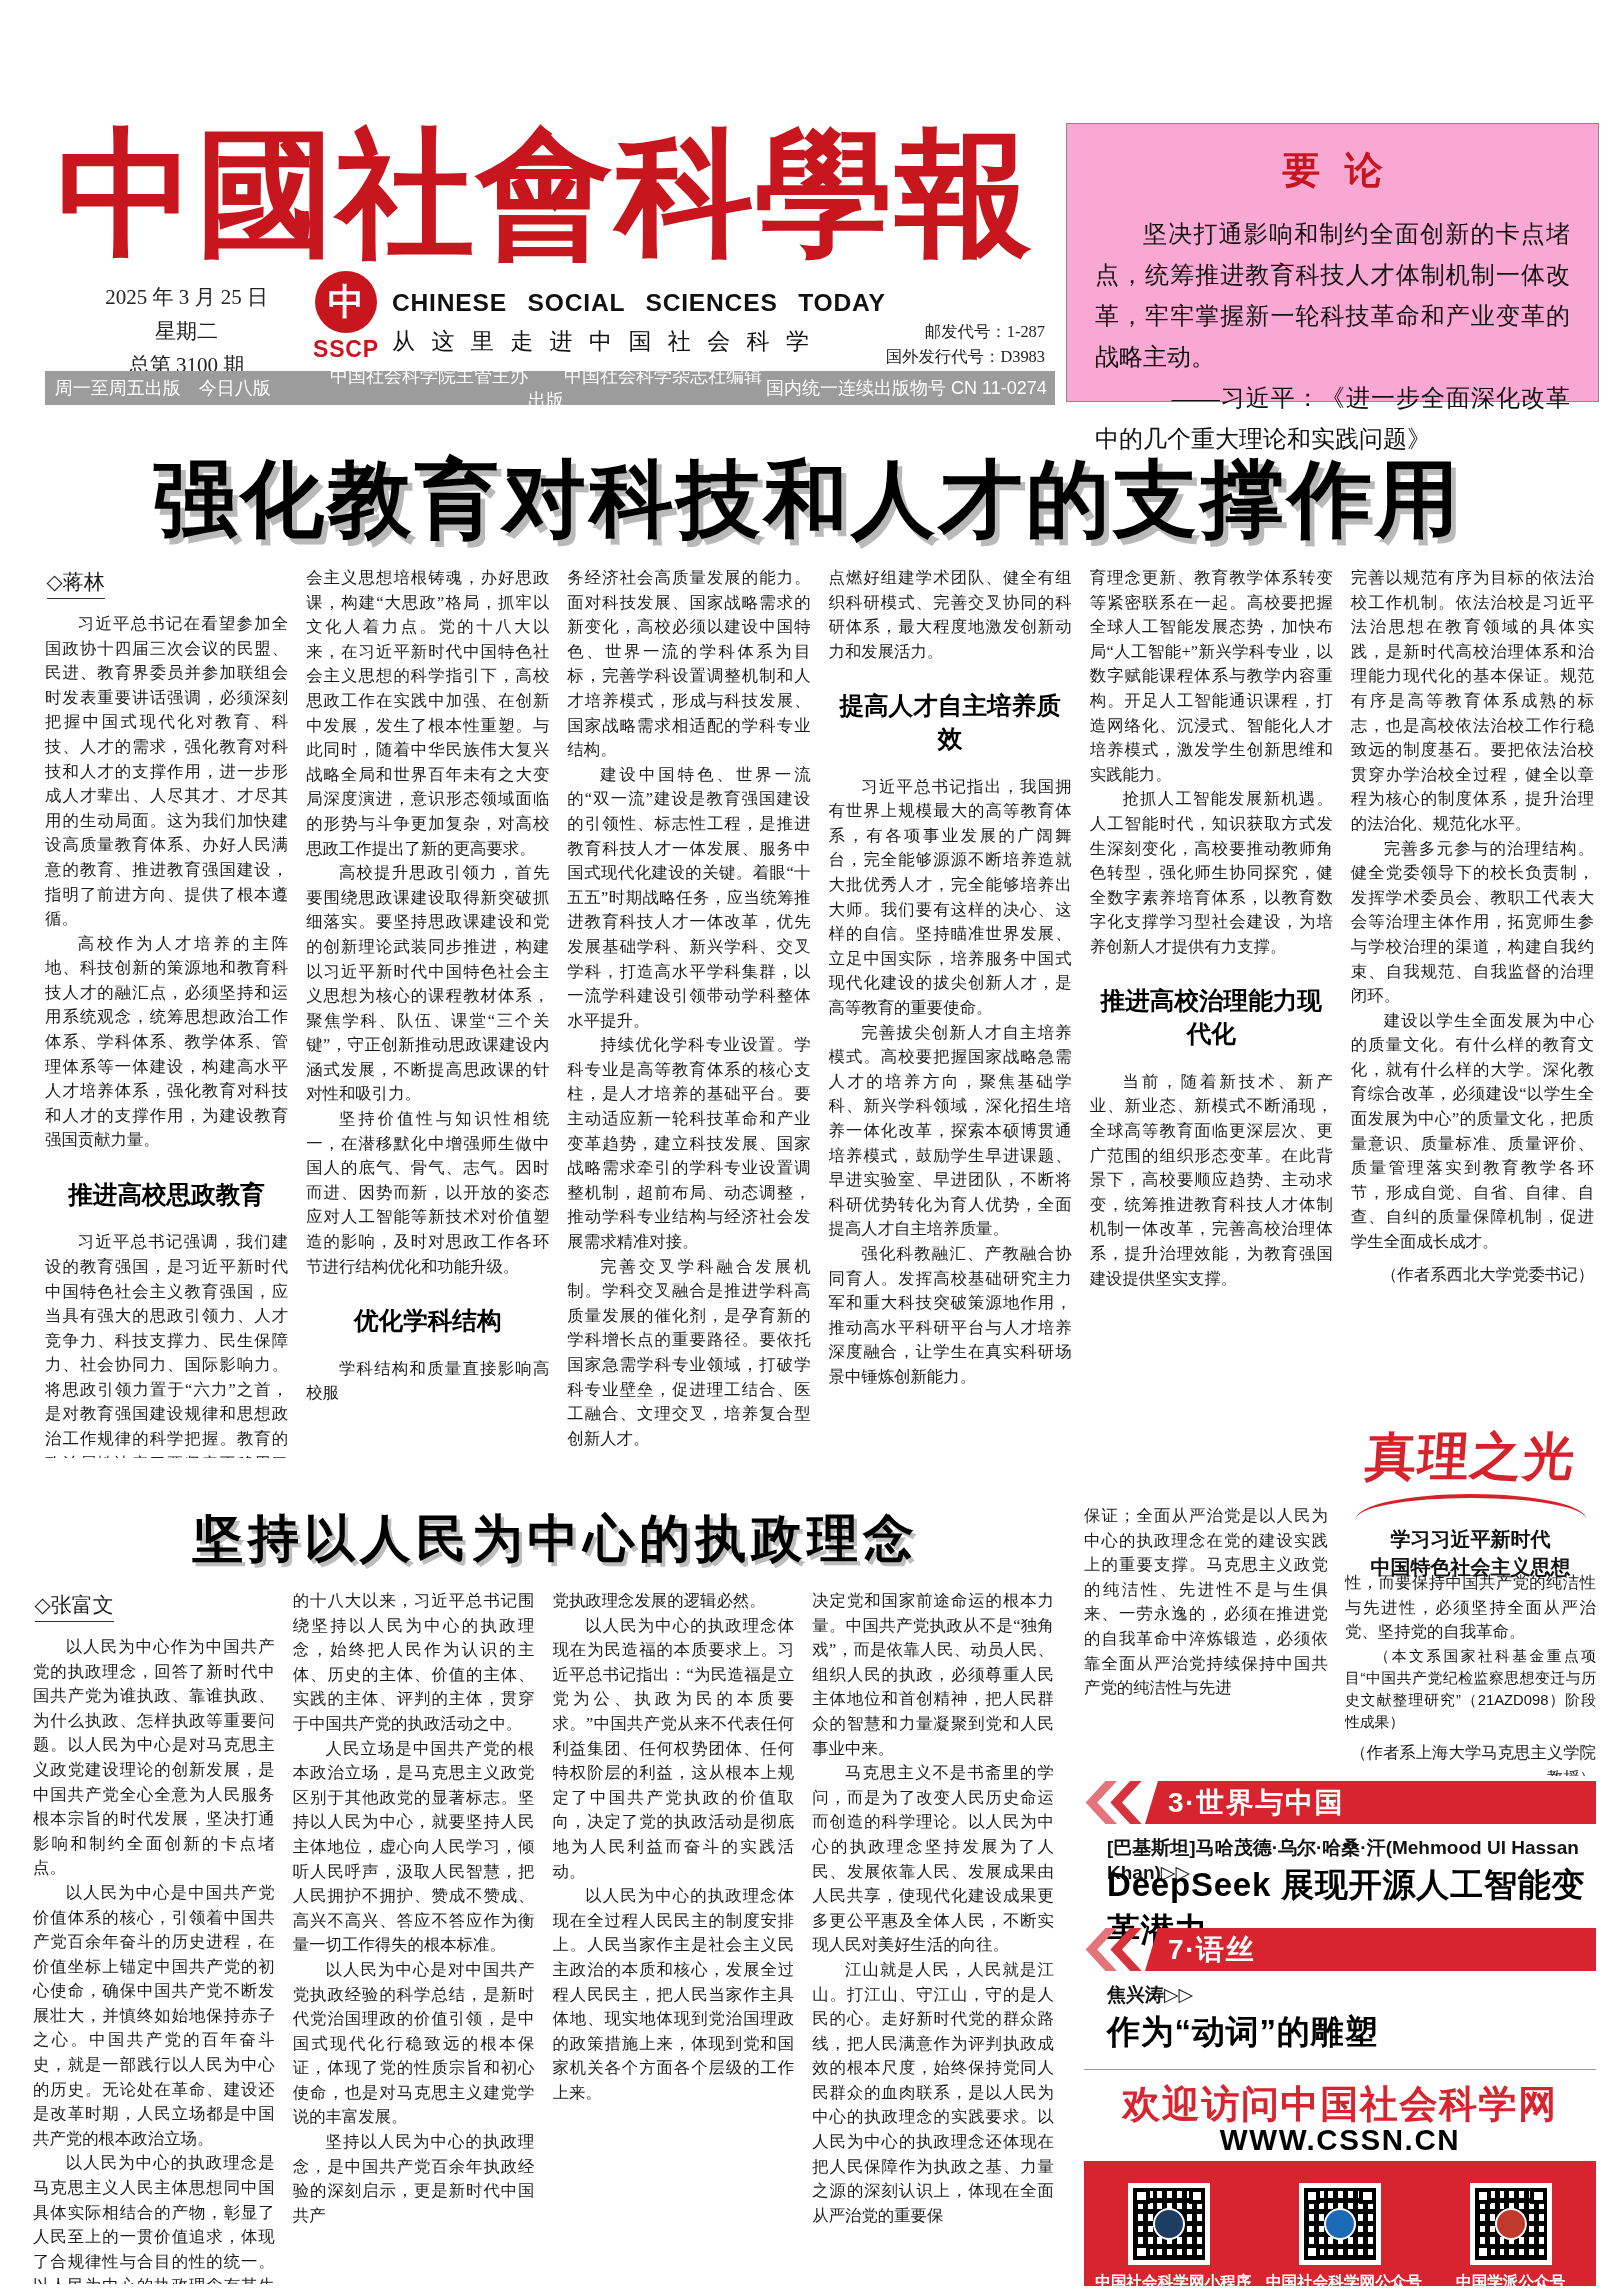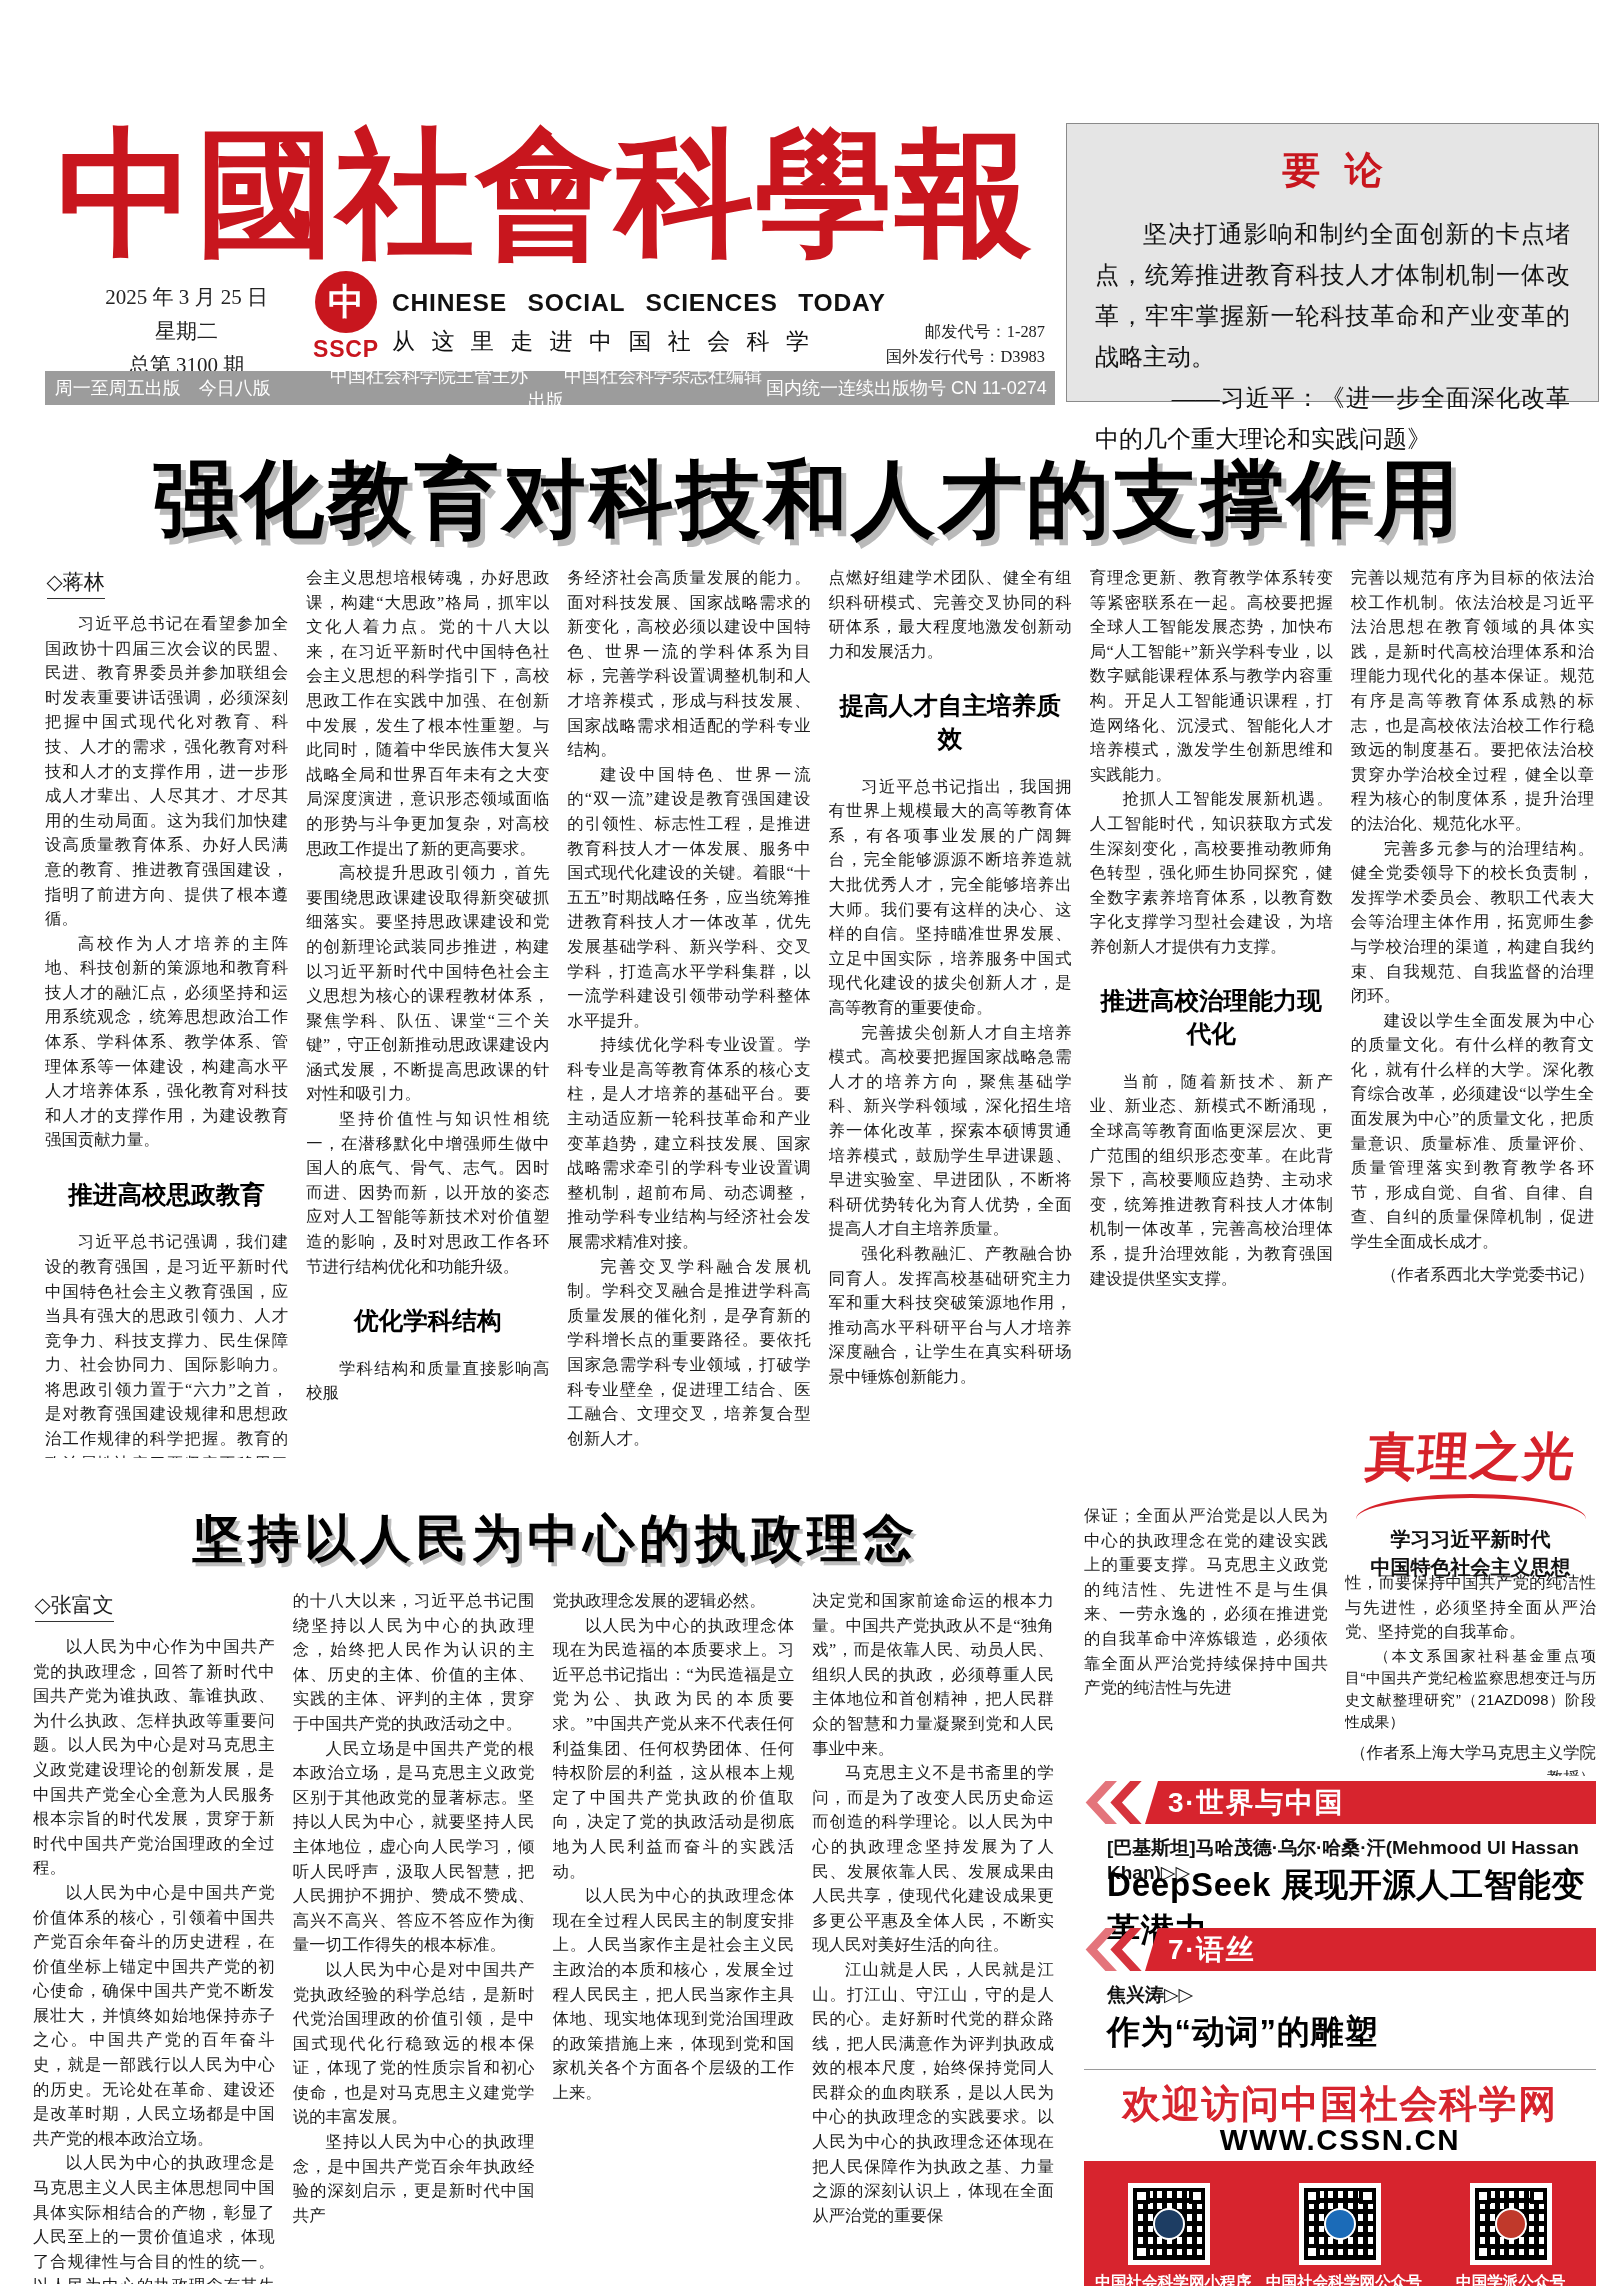--- a/index.html
+++ b/index.html
@@ -30,21 +30,21 @@
   .slogan{left:392px;top:326px;width:508px;font-size:23px;letter-spacing:16.4px;color:#111;}
   .postal{left:836px;top:320px;width:209px;text-align:right;
     font-size:16.4px;line-height:24.6px;color:#222;}
   .greybar{left:45px;top:371px;width:1010px;height:34px;background:#9c9c9c;
     color:#fff;display:flex;align-items:center;font-size:18px;}
   .greybar .seg-l{padding-left:9.8px;width:271px;}
   .greybar .seg-c{flex:1;text-align:center;}
   .greybar .seg-r{padding-right:8.2px;}
 
   
-  .yaolun{left:1066px;top:123px;width:531px;height:277px;border:0.8px solid #8a8a8a;background:#e5e5e5;}
+  .yaolun{left:1066px;top:123px;width:531px;height:277px;border:0.8px solid #8a8a8a;background:#f9a8d4;}
   .yaolun-title{margin-top:21px;text-align:center;color:#c8161e;font-weight:900;font-size:38px;letter-spacing:24.6px;text-indent:24.6px;}
   .yaolun-body{margin:18px 28px 0 28px;font-size:24px;line-height:41px;text-align:justify;text-indent:2em;color:#111;}
   .yaolun-attr{margin:0 28px;font-size:24px;line-height:41px;text-align:justify;text-indent:3.2em;color:#111;}
 
   
   .headline1{left:0;top:443px;width:1615px;text-align:center;
     font-size:84px;font-weight:900;letter-spacing:3.3px;color:#000;
     text-shadow:4.9px 5.7px 0 #b9b9b9;}
   .headline2{left:45px;top:1505px;width:1021px;text-align:center;
     font-size:51px;font-weight:900;letter-spacing:4.9px;color:#000;
@@ -193,21 +193,21 @@
   <div class="truth-title">真理之光</div>
   <div class="truth-arc"></div>
   <div class="truth-sub">学习习近平新时代</div>
   <div class="truth-sub">中国特色社会主义思想</div>
 </div>
 
 <div class="abs headline2 sans">坚持以人民为中心的执政理念</div>
 <div class="abs colwrap a2wrap" id="a2cols">
     <div class="col">
       <div class="byline"><span>◇张富文</span></div>
-      <p class="body">以人民为中心作为中国共产党的执政理念，回答了新时代中国共产党为谁执政、靠谁执政、为什么执政、怎样执政等重要问题。以人民为中心是对马克思主义政党建设理论的创新发展，是中国共产党全心全意为人民服务根本宗旨的时代发展，贯穿于新时代中国共产党治国理政的全过程。</p>
+      <p class="body">以人民为中心作为中国共产党的执政理念，回答了新时代中国共产党为谁执政、靠谁执政、为什么执政、怎样执政等重要问题。以人民为中心是对马克思主义政党建设理论的创新发展，是中国共产党全心全意为人民服务根本宗旨的时代发展，坚决打通影响和制约全面创新的卡点堵点。</p>
       <p class="body">以人民为中心是中国共产党价值体系的核心，引领着中国共产党百余年奋斗的历史进程，在价值坐标上锚定中国共产党的初心使命，确保中国共产党不断发展壮大，并慎终如始地保持赤子之心。中国共产党的百年奋斗史，就是一部践行以人民为中心的历史。无论处在革命、建设还是改革时期，人民立场都是中国共产党的根本政治立场。</p>
       <p class="body">以人民为中心的执政理念是马克思主义人民主体思想同中国具体实际相结合的产物，彰显了人民至上的一贯价值追求，体现了合规律性与合目的性的统一。以人民为中心的执政理念有其生成的历史逻辑、理论逻辑与实践逻辑。从党</p>
     </div>
     <div class="col">
       <p class="body cont">的十八大以来，习近平总书记围绕坚持以人民为中心的执政理念，始终把人民作为认识的主体、历史的主体、价值的主体、实践的主体、评判的主体，贯穿于中国共产党的执政活动之中。</p>
       <p class="body">人民立场是中国共产党的根本政治立场，是马克思主义政党区别于其他政党的显著标志。坚持以人民为中心，就要坚持人民主体地位，虚心向人民学习，倾听人民呼声，汲取人民智慧，把人民拥护不拥护、赞成不赞成、高兴不高兴、答应不答应作为衡量一切工作得失的根本标准。</p>
       <p class="body">以人民为中心是对中国共产党执政经验的科学总结，是新时代党治国理政的价值引领，是中国式现代化行稳致远的根本保证，体现了党的性质宗旨和初心使命，也是对马克思主义建党学说的丰富发展。</p>
       <p class="body">坚持以人民为中心的执政理念，是中国共产党百余年执政经验的深刻启示，更是新时代中国共产</p>
     </div>
     <div class="col">

